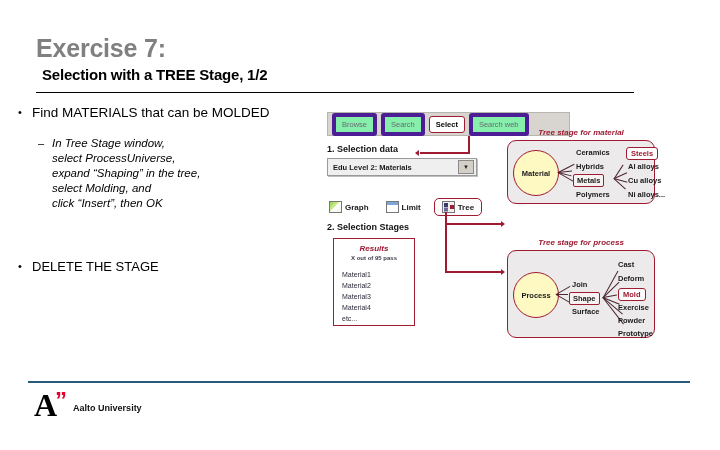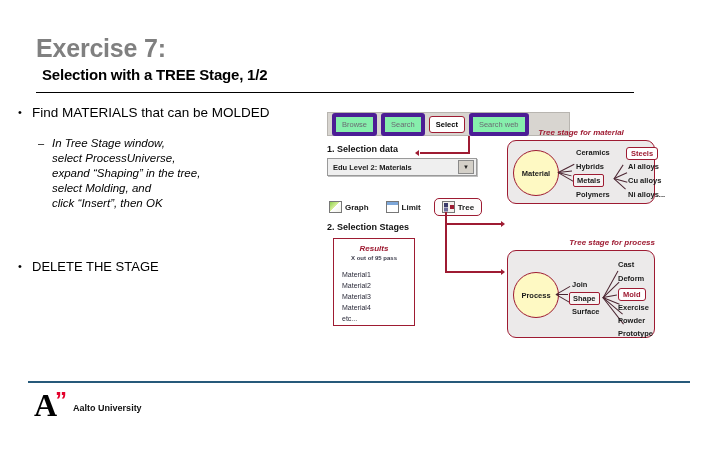--- a/index.html
+++ b/index.html
@@ -292,21 +292,21 @@
     position: absolute;
     font-size: 8px;
     font-style: italic;
     font-weight: bold;
     color: #9e1b32;
     white-space: nowrap;
     text-align: center;
     width: 148px;
   }
   .cap-material { left: 192px; top: 18px; }
-  .cap-process  { left: 192px; top: 128px; text-align: right; }
+  .cap-process  { left: 192px; top: 128px; }
 
   .root-node {
     position: absolute;
     border: 1.3px solid #9e1b32;
     border-radius: 50%;
     background: #fef9c3;
     display: flex;
     align-items: center;
     justify-content: center;
     font-size: 7.5px;

